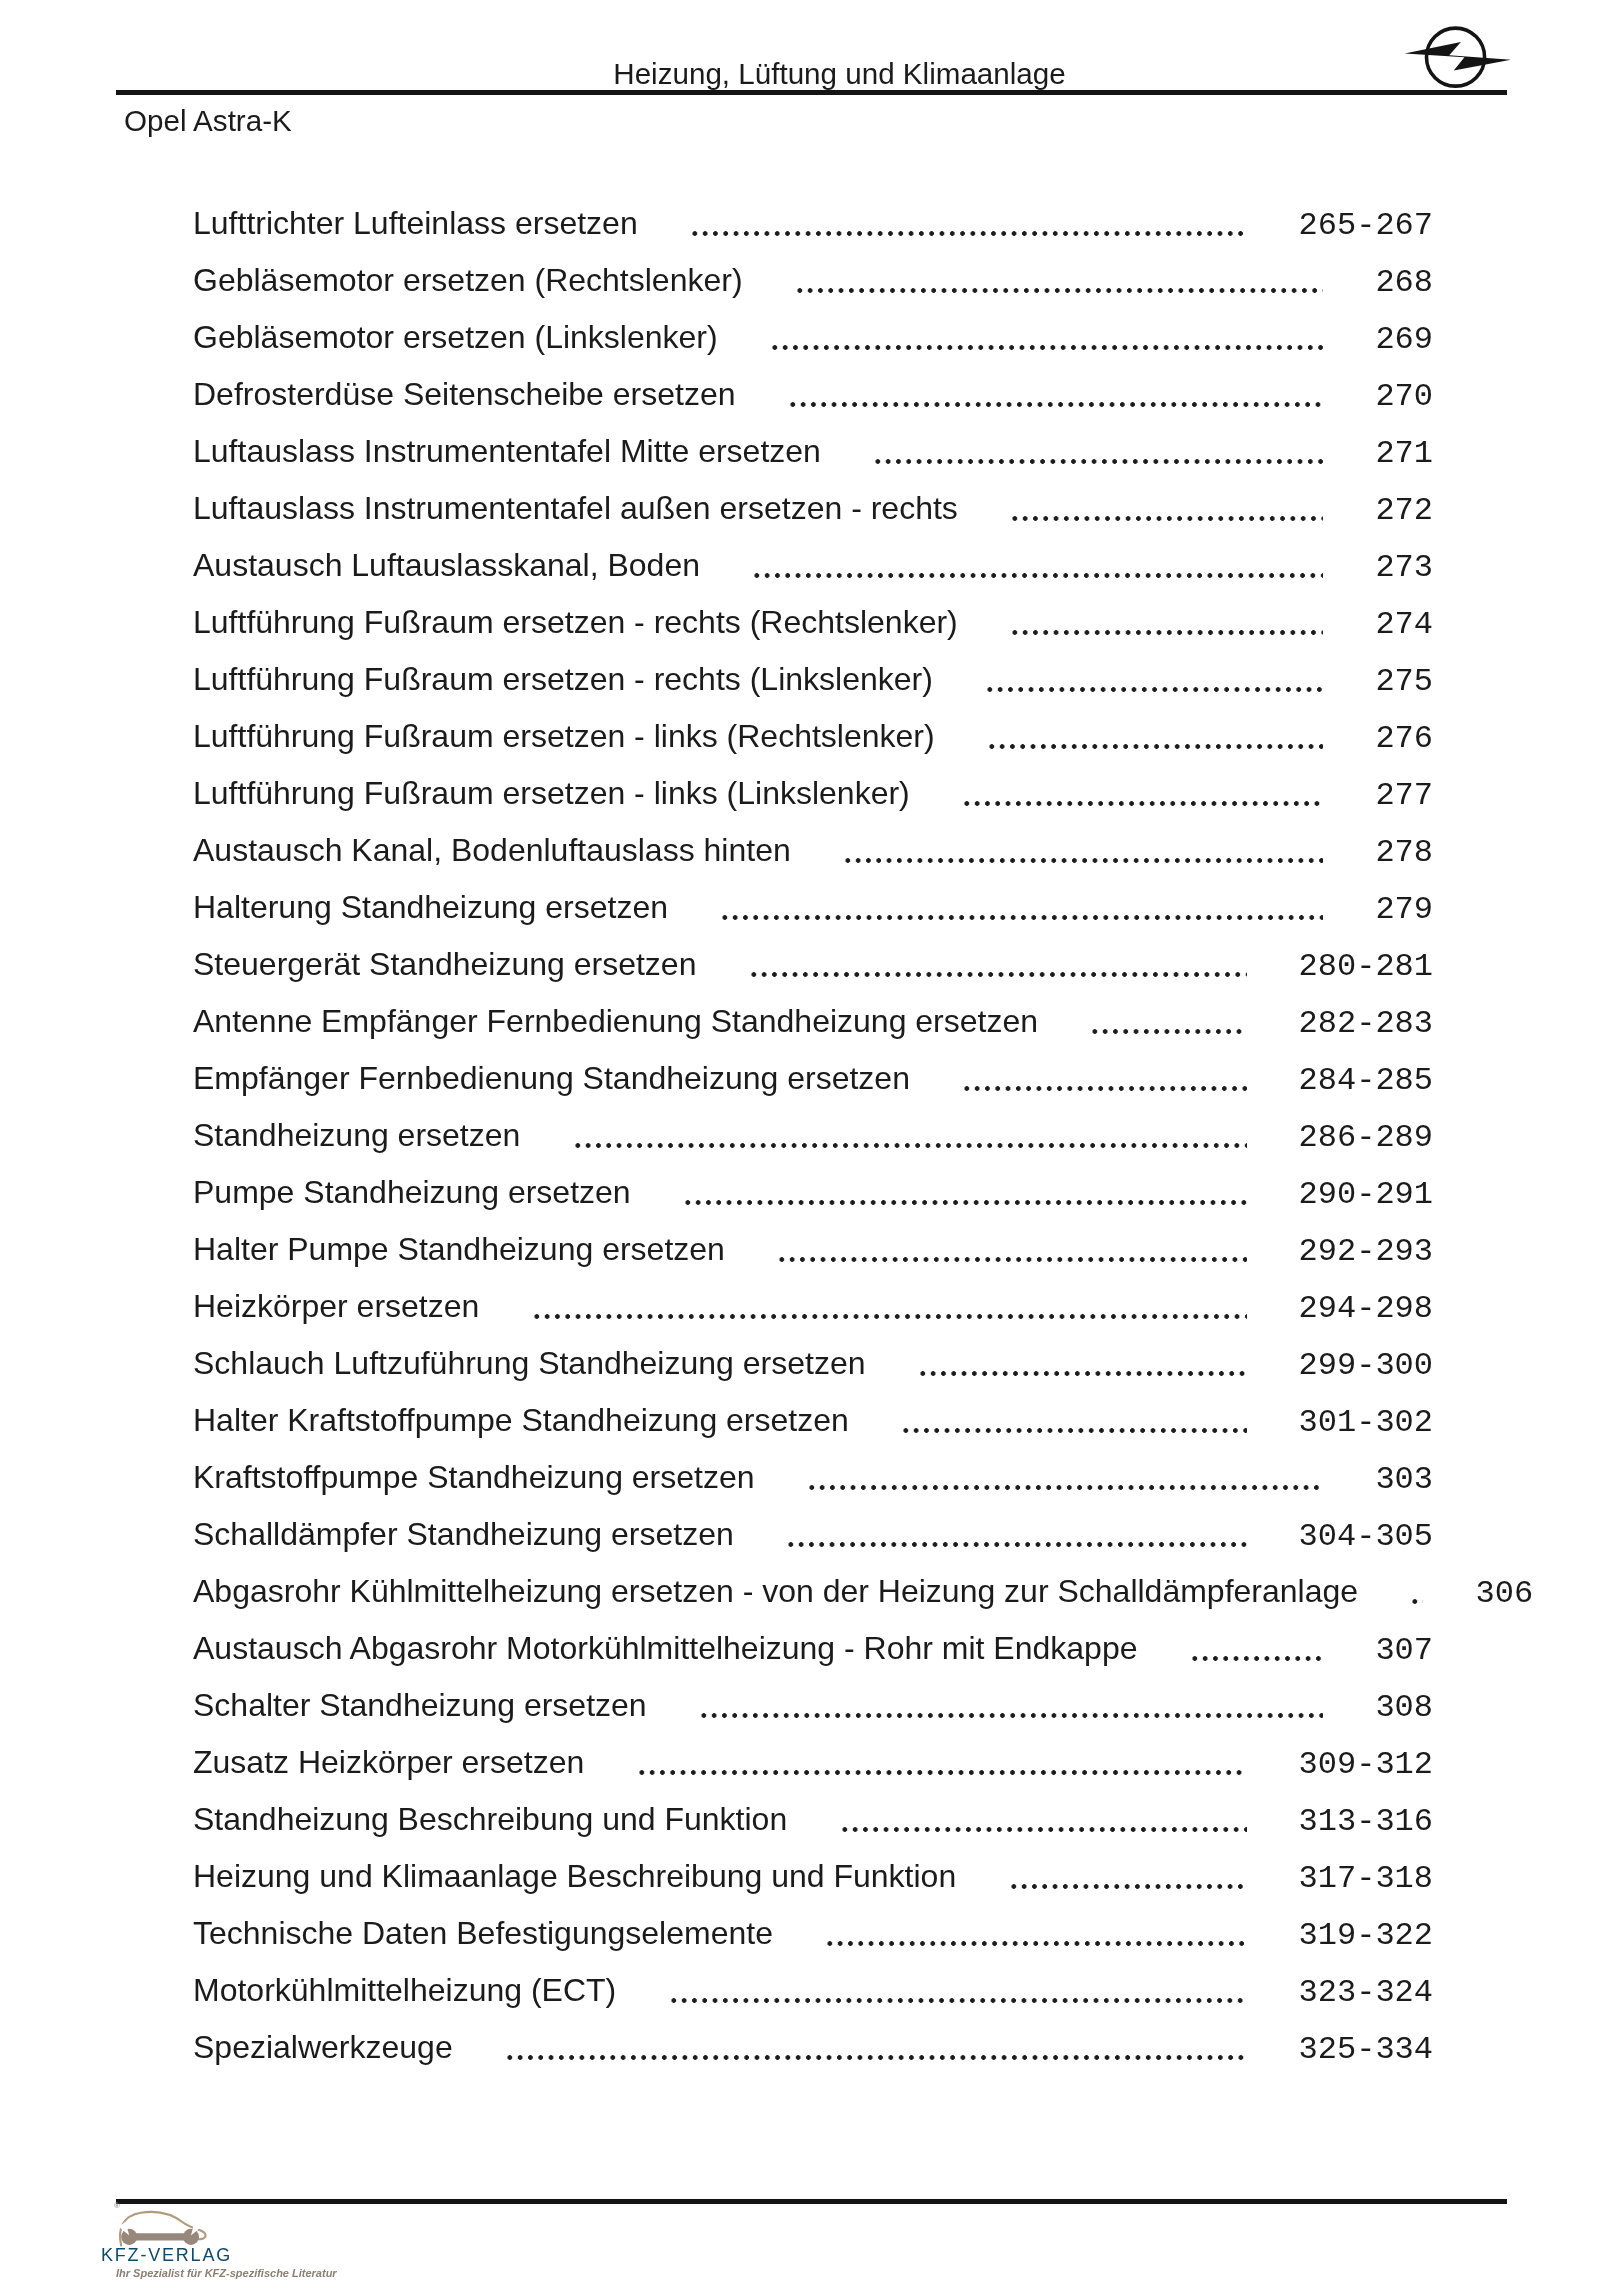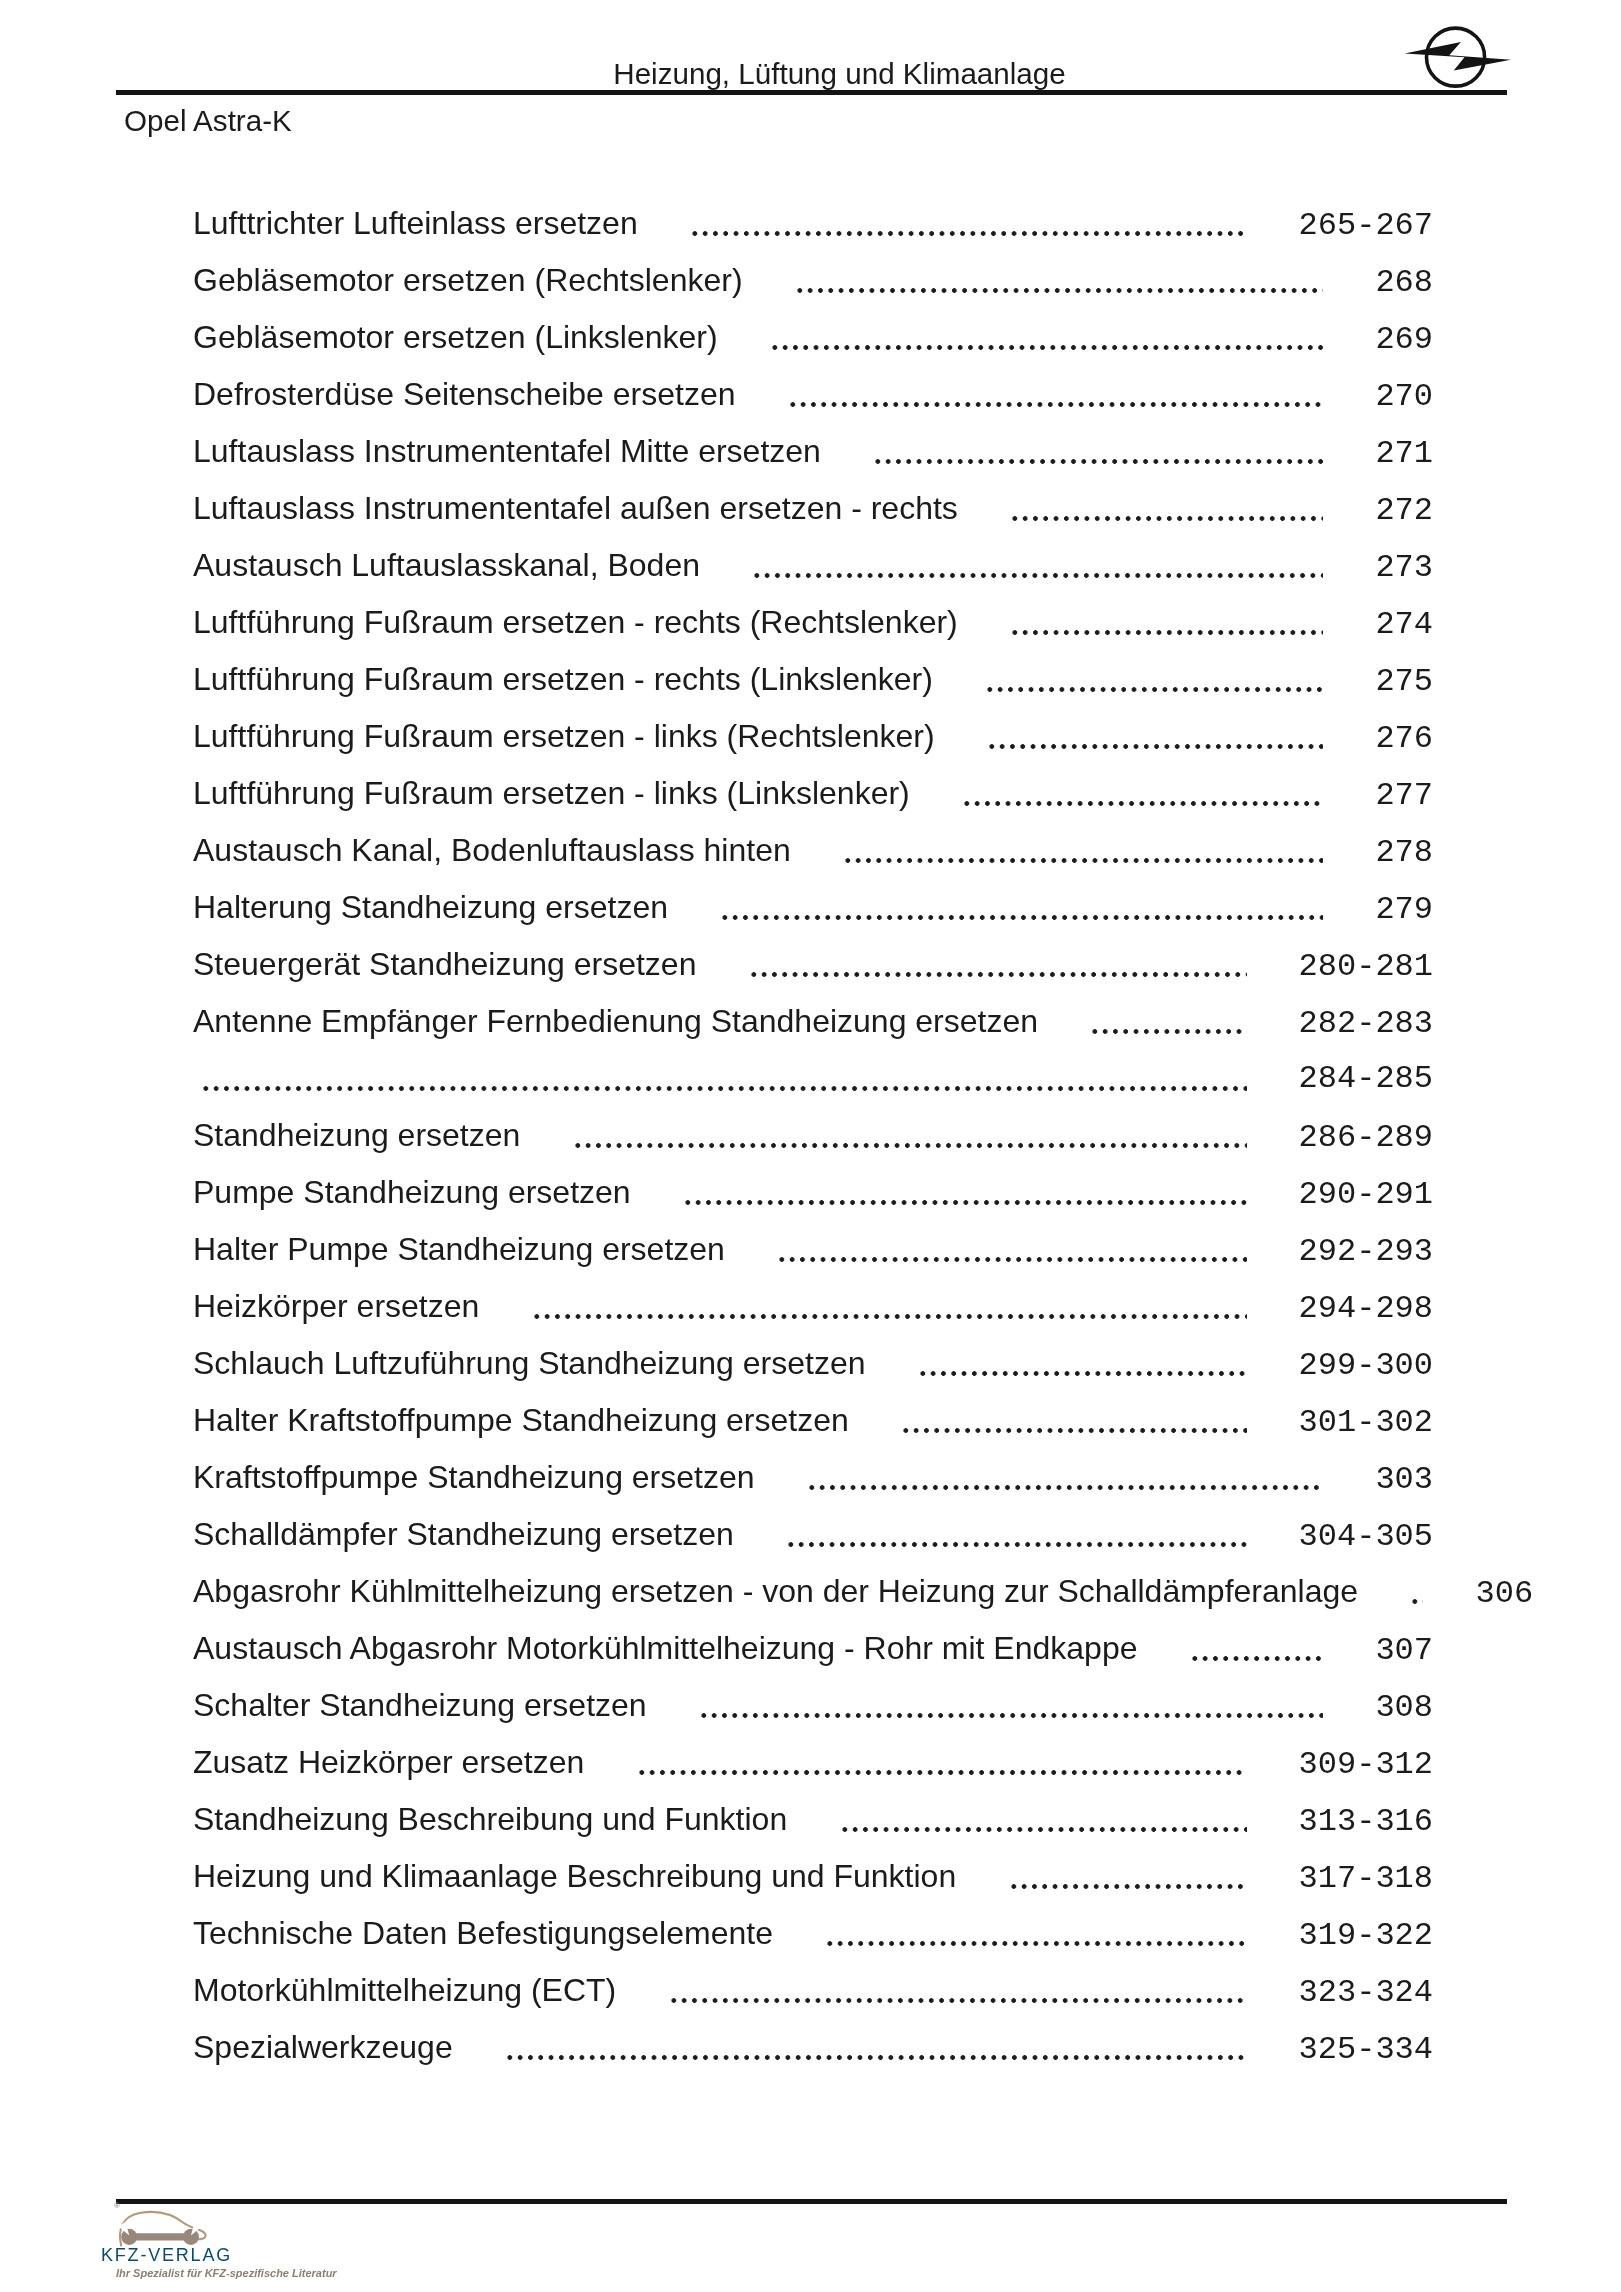--- a/index.html
+++ b/index.html
@@ -167,20 +167,21 @@
     <span class="toc-pages">280-281</span>
   </div>
 
   <div class="toc-row">
     <span class="toc-label">Antenne Empfänger Fernbedienung Standheizung ersetzen</span>
     <span class="toc-leader"></span>
     <span class="toc-pages">282-283</span>
   </div>
 
   <div class="toc-row">
+    <span class="toc-label">Empfänger Fernbedienung Standheizung ersetzen</span>
     <span class="toc-leader"></span>
     <span class="toc-pages">284-285</span>
   </div>
 
   <div class="toc-row">
     <span class="toc-label">Standheizung ersetzen</span>
     <span class="toc-leader"></span>
     <span class="toc-pages">286-289</span>
   </div>
 

